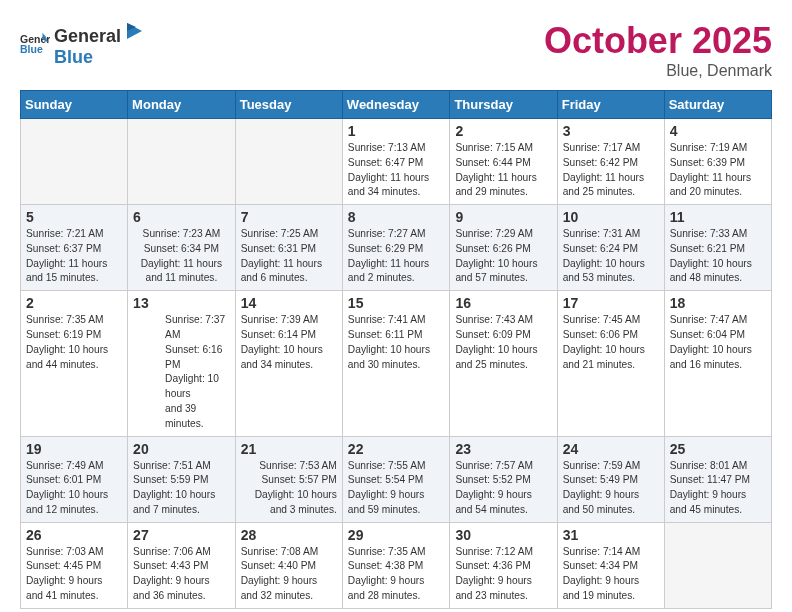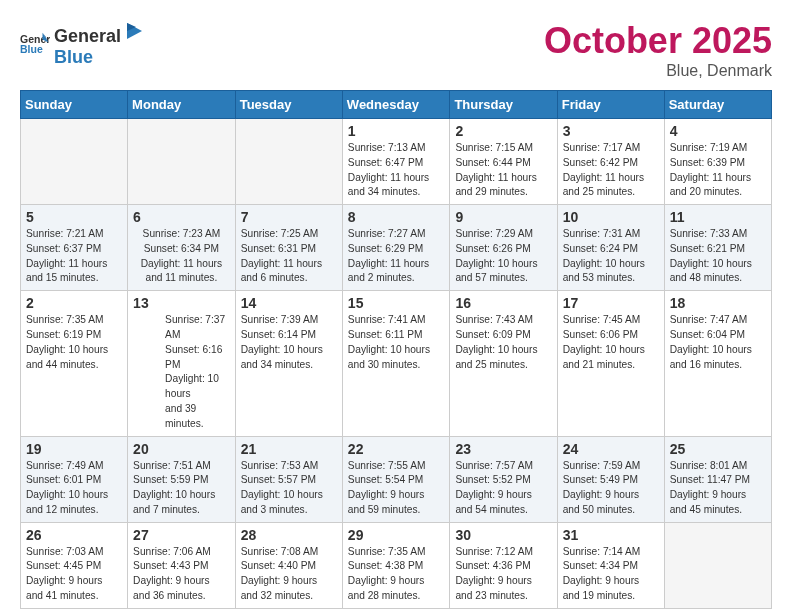--- a/index.html
+++ b/index.html
@@ -263,21 +263,21 @@
         </td>
         <td>
           <span class="day-number">20</span>
           <div class="day-info" style="white-space: pre-line;">Sunrise: 7:51 AM
 Sunset: 5:59 PM
 Daylight: 10 hours
 and 7 minutes.</div>
         </td>
         <td>
           <span class="day-number">21</span>
-          <div class="day-info" style="white-space: pre-line;">Sunrise: 7:53 AM
+          <div class="day-info" style="white-space: pre-line; text-align: right;">Sunrise: 7:53 AM
 Sunset: 5:57 PM
 Daylight: 10 hours
 and 3 minutes.</div>
         </td>
         <td>
           <span class="day-number">22</span>
           <div class="day-info" style="white-space: pre-line;">Sunrise: 7:55 AM
 Sunset: 5:54 PM
 Daylight: 9 hours
 and 59 minutes.</div>

